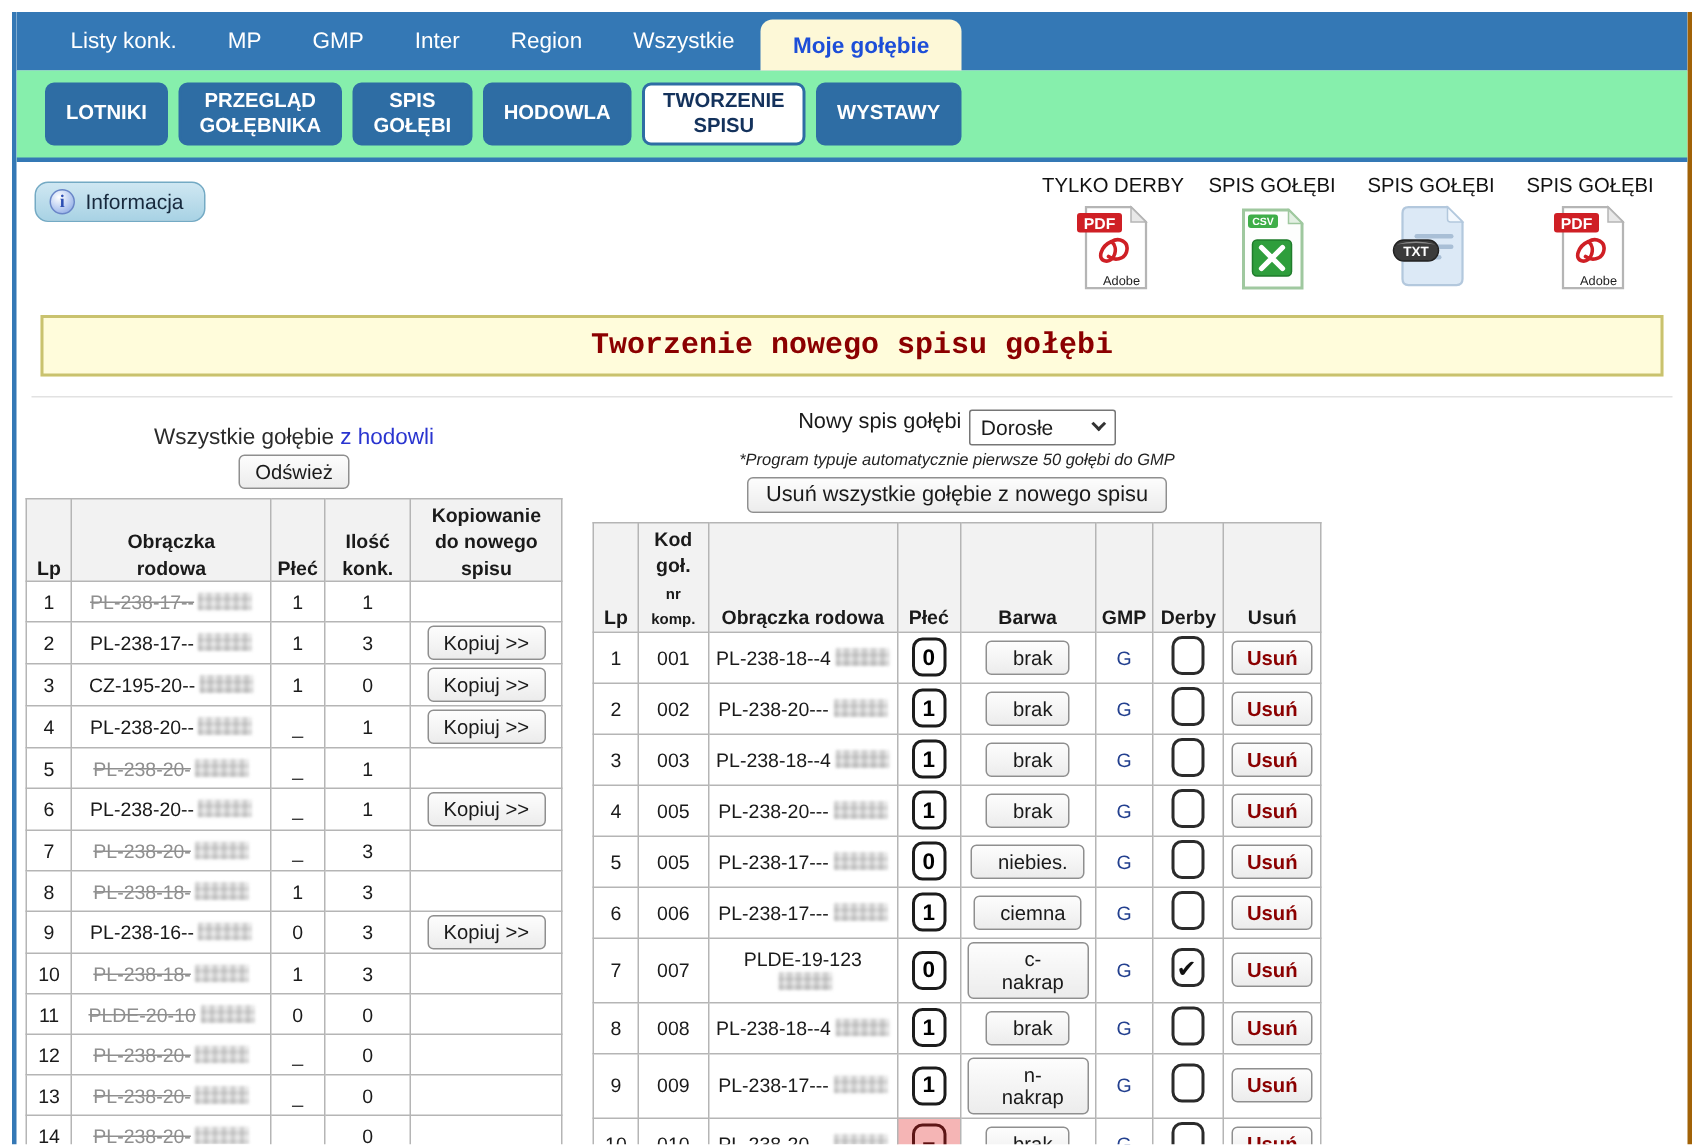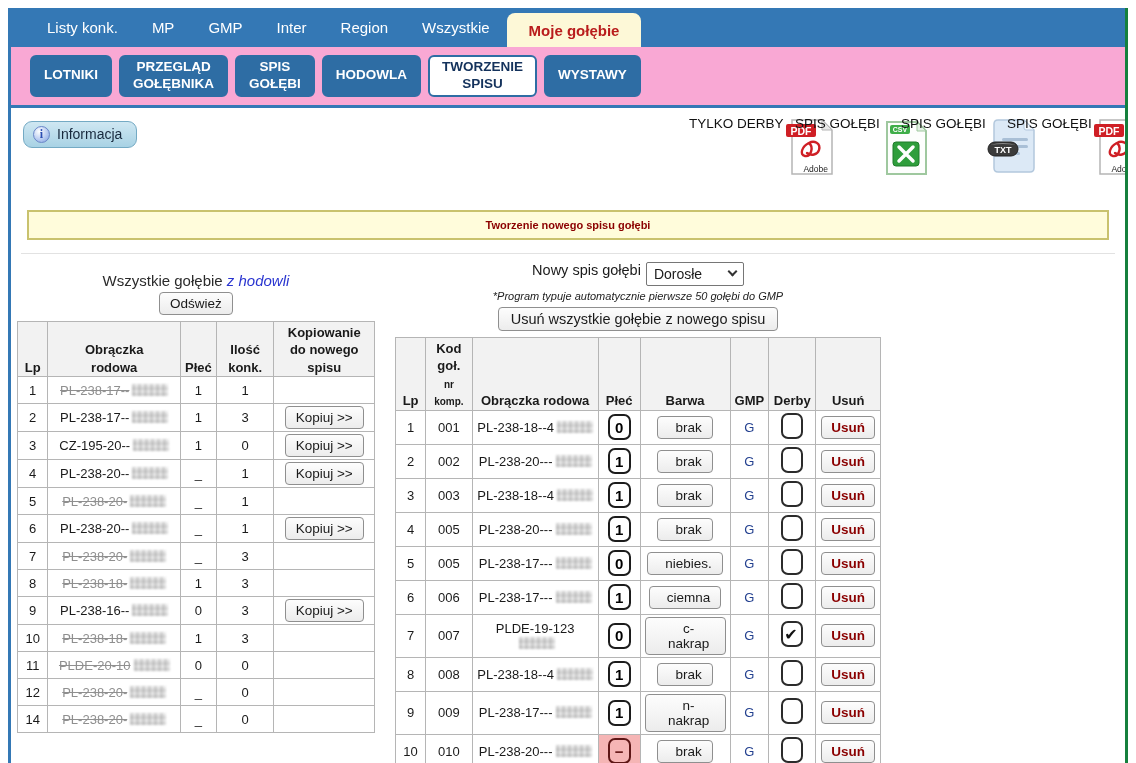--- a/index.html
+++ b/index.html
@@ -3,32 +3,32 @@
 <meta charset="utf-8">
 <style>
   * { box-sizing: border-box; }
   html,body { margin:0; padding:0; }
   body {
     width:1136px; height:763px; overflow:hidden; background:#fff;
     font-family:"Liberation Sans","DejaVu Sans",sans-serif; color:#1a1a1a;
   }
   .page {
     margin:8px 8px 0; height:755px; overflow:hidden; background:#fff;
-    border-left:3px solid #3478b5; border-right:3px solid #15803d;
+    border-left:3px solid #3478b5; border-right:3px solid #a16207;
   }
   
   .navbar { background:#3478b5; height:39px; display:flex; align-items:stretch; padding-left:19px; }
   .tab { color:#fff; font-size:15px; display:flex; align-items:center; padding:0 17px; cursor:default; }
   .tab.active {
-    background:#fdf8d7; color:#b91c1c; font-weight:bold;
+    background:#fdf8d7; color:#1d4ed8; font-weight:bold;
     border-radius:8px 8px 0 0; margin-top:5px; padding:0 22px;
   }
   
   .subnav {
-    background:#f9a8d4; padding:8px 24px 8px 19px; display:flex; gap:7px;
+    background:#86efac; padding:8px 24px 8px 19px; display:flex; gap:7px;
     border-bottom:3px solid #3478b5;
   }
   .sbtn {
     background:#2e6da4; border:2px solid #2e6da4; color:#fff; font-weight:bold; font-size:13.5px;
     border-radius:6px; padding:2px 12px; min-height:36px; min-width:76px;
     display:flex; align-items:center; justify-content:center; text-align:center;
     white-space:pre-line; line-height:1.25; font-family:inherit;
   }
   .sbtn.active { background:#fff; color:#14325c; }
   
@@ -37,35 +37,35 @@
     margin-top:5px; display:inline-flex; align-items:center; gap:7px;
     background:linear-gradient(#cfe7f2,#a8d2e4); border:1px solid #74aac4; border-radius:9px;
     padding:4px 14px 4px 9px; font-size:14px; color:#17293d; font-family:inherit;
   }
   .info-ico {
     width:17px; height:17px; border-radius:50%; background:radial-gradient(circle at 35% 30%, #fff, #b9ccf1 55%, #7f9fe0);
     border:1px solid #6a86c8; color:#2d4fb3; font-weight:bold; font-size:12px;
     display:inline-flex; align-items:center; justify-content:center; font-family:"Liberation Serif",serif;
   }
   .exports { display:flex; }
-  .export { width:106px; display:flex; flex-direction:row; align-items:flex-start; cursor:pointer; }
+  .export { width:106px; display:flex; flex-direction:column; align-items:center; cursor:pointer; }
   .export-label { font-size:13.5px; color:#111; margin-bottom:3px; white-space:nowrap; }
   .icon-wrap { height:64px; display:flex; align-items:flex-start; justify-content:center; }
   
   .banner {
     margin:6px 16px 0; background:#fffcdb; border:2px solid #c9c26e; color:#8b0000;
-    font-weight:bold; text-align:center; font-size:11px; padding:7px 0;
+    font-weight:bold; text-align:center; font-size:20px; padding:7px 0;font-family:Liberation Mono, monospace;
   }
   hr.sep { margin:13px 10px 0; border:none; border-top:1px solid #e2e2e2; }
   
   .cols { display:flex; align-items:flex-start; padding:6px 0 0 6px; }
   .left-col { width:358px; }
   .right-col { margin-left:20px; width:486px; }
   .lhead { text-align:center; font-size:15px; color:#2b2b2b; margin-top:12px; }
-  a.link { color:#2a35d0; text-decoration:none; cursor:pointer;font-style:italic; }
+  a.link { color:#2a35d0; text-decoration:none; cursor:pointer; }
   .center { text-align:center; }
   .btn {
     background:linear-gradient(#fdfdfd,#ececec); border:1px solid #8f8f8f; border-radius:4px;
     font-size:13.5px; padding:3px 10px; color:#1a1a1a; font-family:inherit;
   }
   .refresh-wrap { margin-top:3px; }
   
   table { border-collapse:collapse; font-size:13px; margin-top:6px; }
   th,td { border:1px solid #b5b5b5; text-align:center; padding:2px 4px; }
   th { background:#f2f2f2; vertical-align:bottom; font-weight:bold; padding-bottom:0; line-height:1.35; }
@@ -310,20 +310,27 @@
   </tr>
             <tr class="struck">
     <td class="c-lp">11</td>
     <td class="c-ring"><span class="ring-text">PLDE-20-10</span><span class="mask"></span></td>
     <td class="c-sex">0</td>
     <td class="c-count">0</td>
     <td class="c-copy"></td>
   </tr>
             <tr class="struck">
     <td class="c-lp">12</td>
+    <td class="c-ring"><span class="ring-text">PL-238-20-</span><span class="mask"></span></td>
+    <td class="c-sex">_</td>
+    <td class="c-count">0</td>
+    <td class="c-copy"></td>
+  </tr>
+            <tr class="struck">
+    <td class="c-lp">13</td>
     <td class="c-ring"><span class="ring-text">PL-238-20-</span><span class="mask"></span></td>
     <td class="c-sex">_</td>
     <td class="c-count">0</td>
     <td class="c-copy"></td>
   </tr>
             <tr class="struck">
     <td class="c-lp">14</td>
     <td class="c-ring"><span class="ring-text">PL-238-20-</span><span class="mask"></span></td>
     <td class="c-sex">_</td>
     <td class="c-count">0</td>

